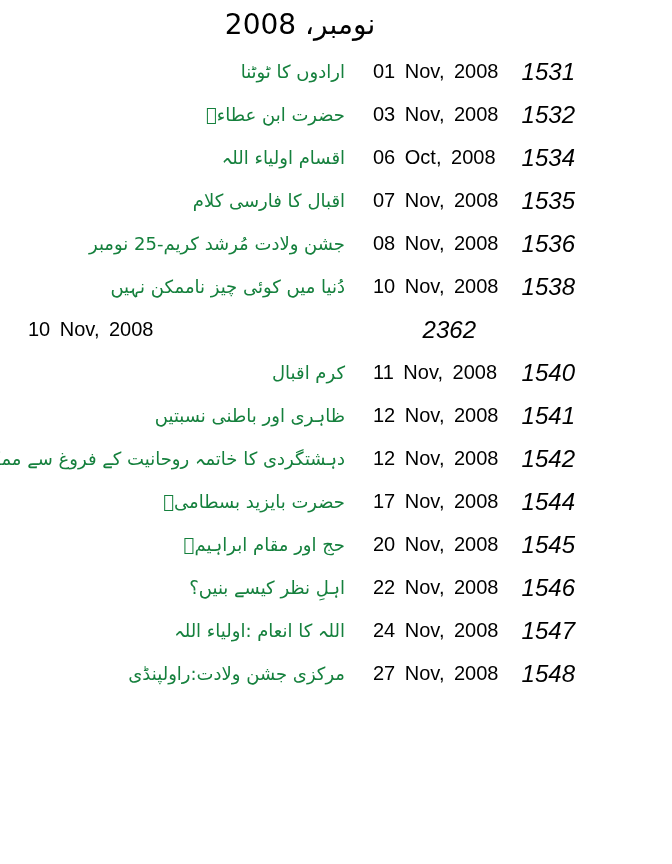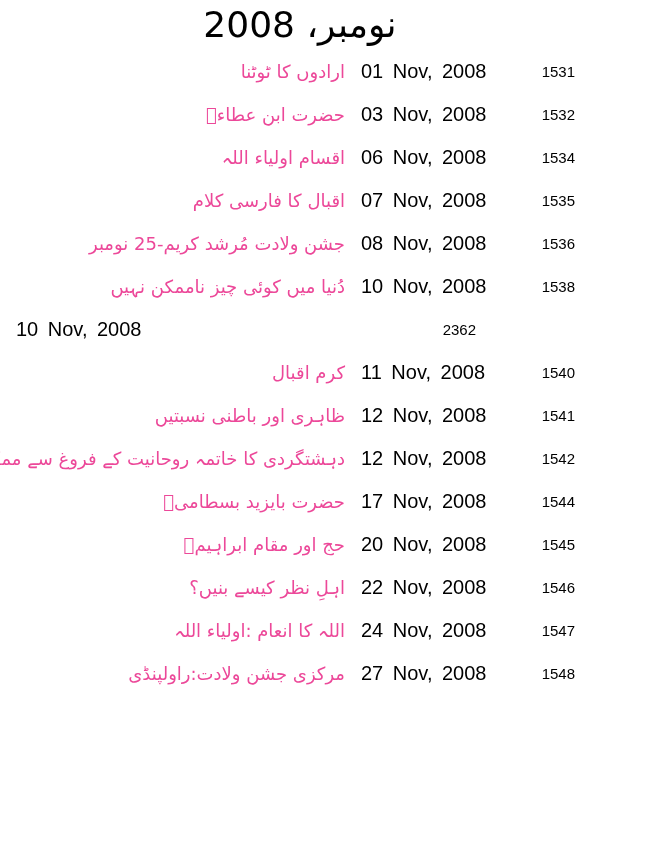--- a/index.html
+++ b/index.html
@@ -14,21 +14,21 @@
     width: 672px;
     height: 864px;
     background: #ffffff;
     overflow: hidden;
   }
   .content {
     width: 600px;
   }
   .title {
     margin: 8px 0 0 0;
-    font-size: 36px;
+    font-size: 28px;
     line-height: 34px;
     font-weight: normal;
     text-align: center;
     direction: rtl;
     font-family: "DejaVu Sans", "Liberation Sans", sans-serif;
   }
   .list {
     margin-top: 8px;
   }
   .row {
@@ -36,33 +36,34 @@
     grid-template-columns: 345px 131px 99px;
     height: 43px;
     align-items: center;
   }
   .urdu {
     direction: rtl;
     text-align: right;
     white-space: nowrap;
     font-size: 18px;
     line-height: 43px;
-    color: #ec4899;
+    color: #15803d;
     text-decoration: none;
     font-family: "DejaVu Sans", "Liberation Sans", sans-serif;
   }
   .date {
-    padding-left: 16px;
+    padding-left: 28px;
     font-size: 20px;
     word-spacing: 4px;
     white-space: nowrap;
   }
   .num {
     text-align: right;
-    font-size: 15px;
+    font-size: 24px;
+    font-style: italic;
   }
 </style>
 </head>
 <body>
 
 <div class="page">
   <div class="content">
     <h1 class="title">نومبر، 2008</h1>
     <div class="list" id="issue-list">
   <div class="row">
@@ -73,21 +74,21 @@
 
   <div class="row">
     <a class="urdu">حضرت ابن عطاءؒ</a>
     <span class="date">03 Nov, 2008</span>
     <span class="num">1532</span>
   </div>
 
 
   <div class="row">
     <a class="urdu">اقسام اولیاء اللہ</a>
-    <span class="date">06 Nov, 2008</span>
+    <span class="date">06 Oct, 2008</span>
     <span class="num">1534</span>
   </div>
 
   <div class="row">
     <a class="urdu">اقبال کا فارسی کلام</a>
     <span class="date">07 Nov, 2008</span>
     <span class="num">1535</span>
   </div>
 
   <div class="row">

